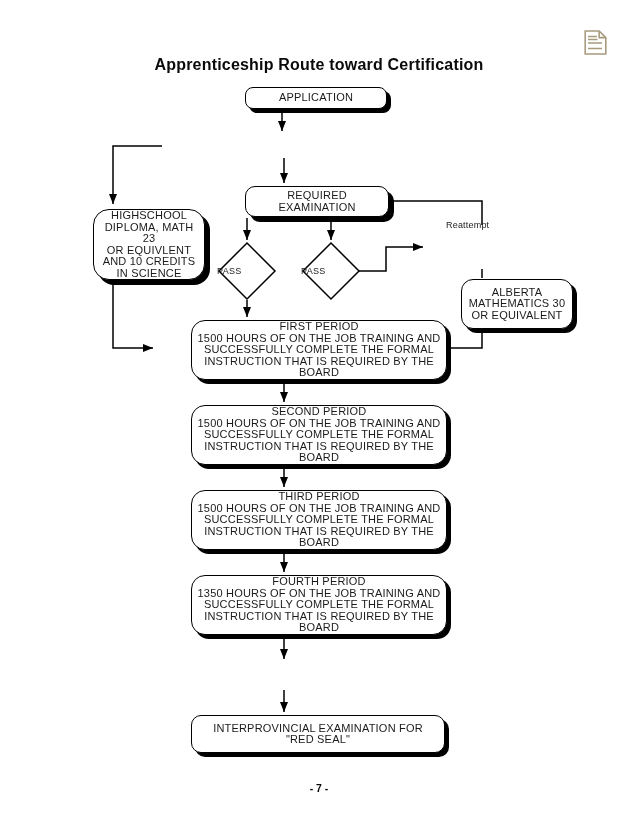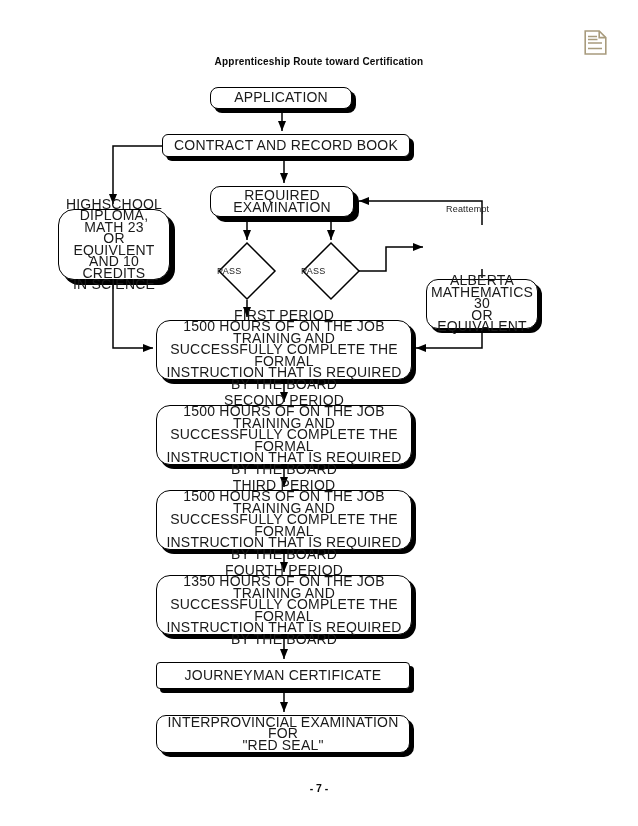--- a/index.html
+++ b/index.html
@@ -2,33 +2,33 @@
 <html><head>
 <meta charset="utf-8">
 <style>
   html,body{margin:0;padding:0;background:#ffffff;}
   .page{
     position:relative;width:638px;height:826px;background:#ffffff;overflow:hidden;
     font-family:"Liberation Sans", sans-serif;color:#111;
   }
   .title{
     position:absolute;top:56px;left:0;width:638px;text-align:center;
-    font-size:10px;font-weight:bold;letter-spacing:0.2px;color:#0a0a0a;
+    font-size:16px;font-weight:bold;letter-spacing:0.2px;color:#0a0a0a;
   }
   .pageno{
     position:absolute;top:782px;left:0;width:638px;text-align:center;
     font-size:10.5px;font-weight:bold;color:#0a0a0a;
   }
   .node{
     position:absolute;background:#ffffff;border:1.5px solid #000;
     box-shadow:4px 4px 0 #000;
     display:flex;align-items:center;justify-content:center;
     text-align:center;white-space:pre-line;
-    font-size:14px;line-height:11.5px;letter-spacing:0.2px;color:#1a1a1a;
-    box-sizing:border-box;padding:2px 4px;
+    font-size:11px;line-height:11.5px;letter-spacing:0.2px;color:#1a1a1a;
+    box-sizing:border-box;padding:2px 4px;margin-left:35px;
   }
   .heavy{box-shadow:5px 5px 0 #000;}
   .r6{border-radius:6px}.r8{border-radius:8px}.r10{border-radius:10px}
   .r12{border-radius:12px}.r14{border-radius:14px}.r16{border-radius:16px}.r4{border-radius:4px}
   .dlabel{
     position:absolute;width:60px;font-size:9px;
     letter-spacing:0.3px;color:#1a1a1a;
   }
   .floatlabel{
     position:absolute;font-size:9px;color:#1a1a1a;letter-spacing:0.2px;
@@ -74,34 +74,33 @@
   <svg class="docicon" viewBox="0 0 23 25">
     <g stroke="#a89b7d" fill="none" stroke-width="1.6">
       <path d="M1.2,1 L15.2,1 L21.8,7.6 L21.8,24 L1.2,24 Z"></path>
       <path d="M15.2,1 L15.2,7.6 L21.8,7.6"></path>
       <path d="M4,6.5 L13,6.5 M4,9.5 L13.5,9.5 M4,13 L18,13 M4,18.5 L18,18.5" stroke-width="1.7"></path>
     </g>
   </svg>
 
   <div class="node r8" style="left:210px;top:87px;width:142px;height:22px;">APPLICATION</div>
 
-  <div class="node r6" style="left:162px;top:134px;width:248px;height:23px;">CONTRACT AND RECORD BOOK</div>
 
   <div class="node r10 heavy" style="left:210px;top:186px;width:144px;height:31px;">REQUIRED EXAMINATION</div>
 
   <div class="node r16 heavy" style="left:58px;top:209px;width:112px;height:71px;">HIGHSCHOOL
 DIPLOMA, MATH 23
 OR EQUIVLENT
 AND 10 CREDITS
 IN SCIENCE</div>
 
   <div class="dlabel" style="left:217px;top:266px;">PASS</div>
   <div class="dlabel" style="left:301px;top:266px;">PASS</div>
 
-  <div class="floatlabel" style="left:430px;top:204px;padding-left:16px;">Reattempt</div>
+  <div class="floatlabel" style="left:430px;top:220px;padding-left:16px;">Reattempt</div>
 
 
   <div class="node r12" style="left:426px;top:279px;width:112px;height:50px;">ALBERTA
 MATHEMATICS 30
 OR EQUIVALENT</div>
 
   <div class="node r14" style="left:156px;top:320px;width:256px;height:60px;">FIRST PERIOD
 1500 HOURS OF ON THE JOB TRAINING AND
 SUCCESSFULLY COMPLETE THE FORMAL
 INSTRUCTION THAT IS REQUIRED BY THE BOARD</div>
@@ -114,20 +113,19 @@
   <div class="node r14" style="left:156px;top:490px;width:256px;height:60px;">THIRD PERIOD
 1500 HOURS OF ON THE JOB TRAINING AND
 SUCCESSFULLY COMPLETE THE FORMAL
 INSTRUCTION THAT IS REQUIRED BY THE BOARD</div>
 
   <div class="node r14" style="left:156px;top:575px;width:256px;height:60px;">FOURTH PERIOD
 1350 HOURS OF ON THE JOB TRAINING AND
 SUCCESSFULLY COMPLETE THE FORMAL
 INSTRUCTION THAT IS REQUIRED BY THE BOARD</div>
 
-  <div class="node r4" style="left:156px;top:662px;width:254px;height:27px;">JOURNEYMAN CERTIFICATE</div>
 
   <div class="node r10" style="left:156px;top:715px;width:254px;height:38px;">INTERPROVINCIAL EXAMINATION FOR
 "RED SEAL"</div>
 
   <div class="pageno">- 7 -</div>
 
 </div>
 
 </body></html>

